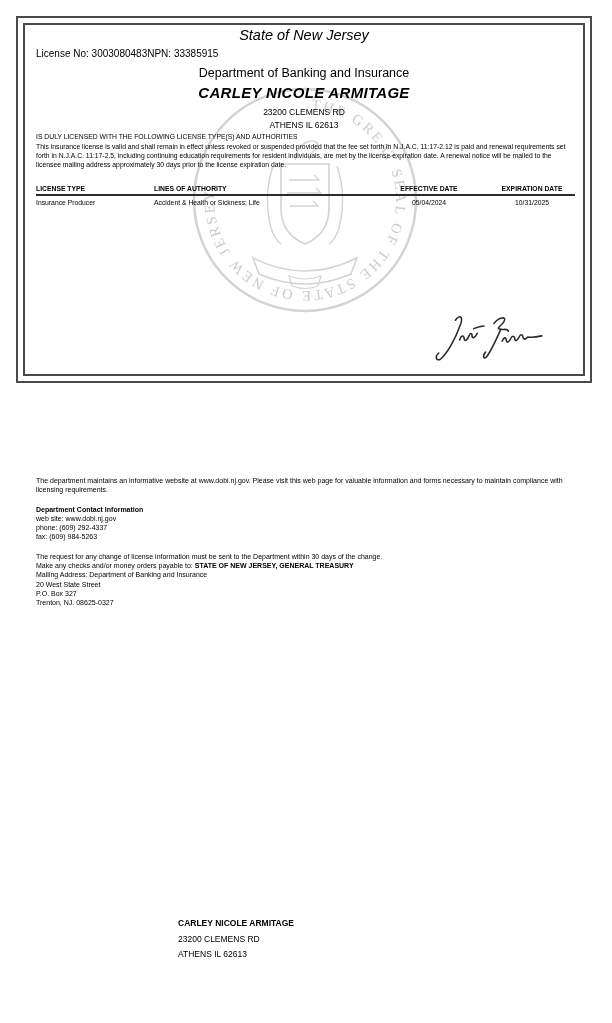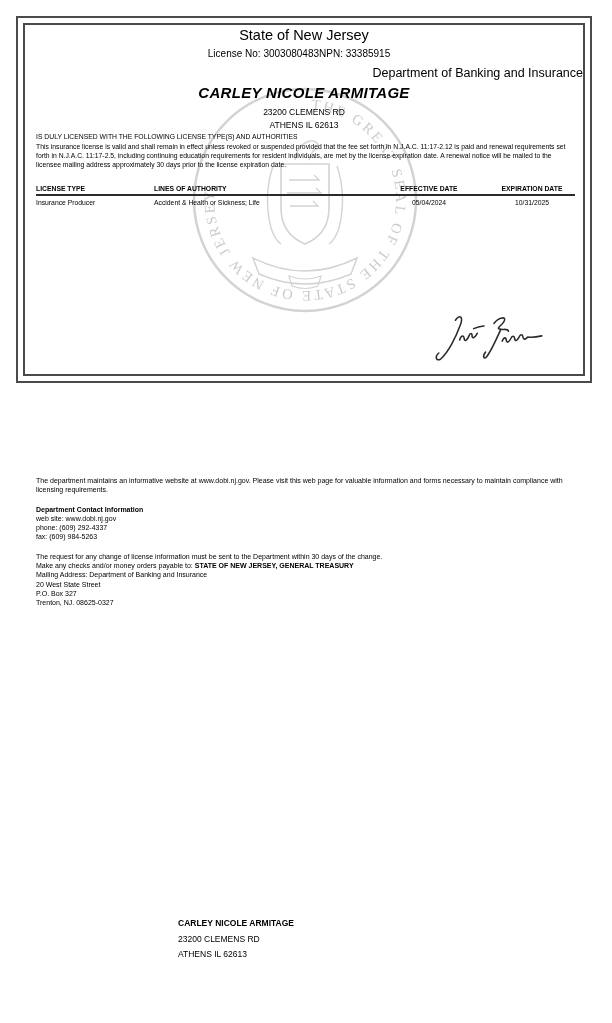--- a/index.html
+++ b/index.html
@@ -9,23 +9,23 @@
 
   
   .cert-outer { position:absolute; left:16px; top:16px; width:572px; height:363px; border:2px solid #4a4a4a; background:#fff; }
   .cert-inner { position:absolute; left:5px; top:5px; right:5px; bottom:5px; border:2px solid #4a4a4a; }
 
   
   .seal { position:absolute; left:160px; top:55px; width:240px; height:240px; pointer-events:none; }
 
   .cert-content { position:absolute; left:0; top:0; right:0; bottom:0; }
 
-  .state-title   { position:absolute; top:2px;  left:0; right:0; text-align:center; font-size:14.5px; }
-  .id-row        { position:absolute; top:23px; left:11px; right:21px; display:flex; justify-content:center; font-size:10px; }
-  .dept-title    { position:absolute; top:41px; left:0; right:0; text-align:right; font-size:12.5px; }
+  .state-title   { position:absolute; top:2px;  left:0; right:0; text-align:center; font-size:14.5px;font-style:italic; }
+  .id-row        { position:absolute; top:23px; left:11px; right:21px; display:flex; justify-content:flex-start; font-size:10px; }
+  .dept-title    { position:absolute; top:41px; left:0; right:0; text-align:center; font-size:12.5px; }
   .licensee-name { position:absolute; top:59px; left:0; right:0; text-align:center; font-size:15px; font-weight:bold; font-style:italic; letter-spacing:.3px; }
   .addr1         { position:absolute; top:82px; left:0; right:0; text-align:center; font-size:8.5px; }
   .addr2         { position:absolute; top:95px; left:0; right:0; text-align:center; font-size:8.5px; }
   .duly          { position:absolute; top:108px; left:11px; right:11px; font-size:6.8px; }
   .terms         { position:absolute; top:117px; left:11px; width:538px; font-size:6.8px; line-height:9px; }
 
   .lic-table     { position:absolute; top:160px; left:11px; width:539px; font-size:6.8px; }
   .tbl-row       { display:flex; }
   .tbl-head      { font-weight:bold; border-bottom:2px solid #2b2b2b; padding-bottom:2px; }
   .tbl-body      { padding-top:3px; }

